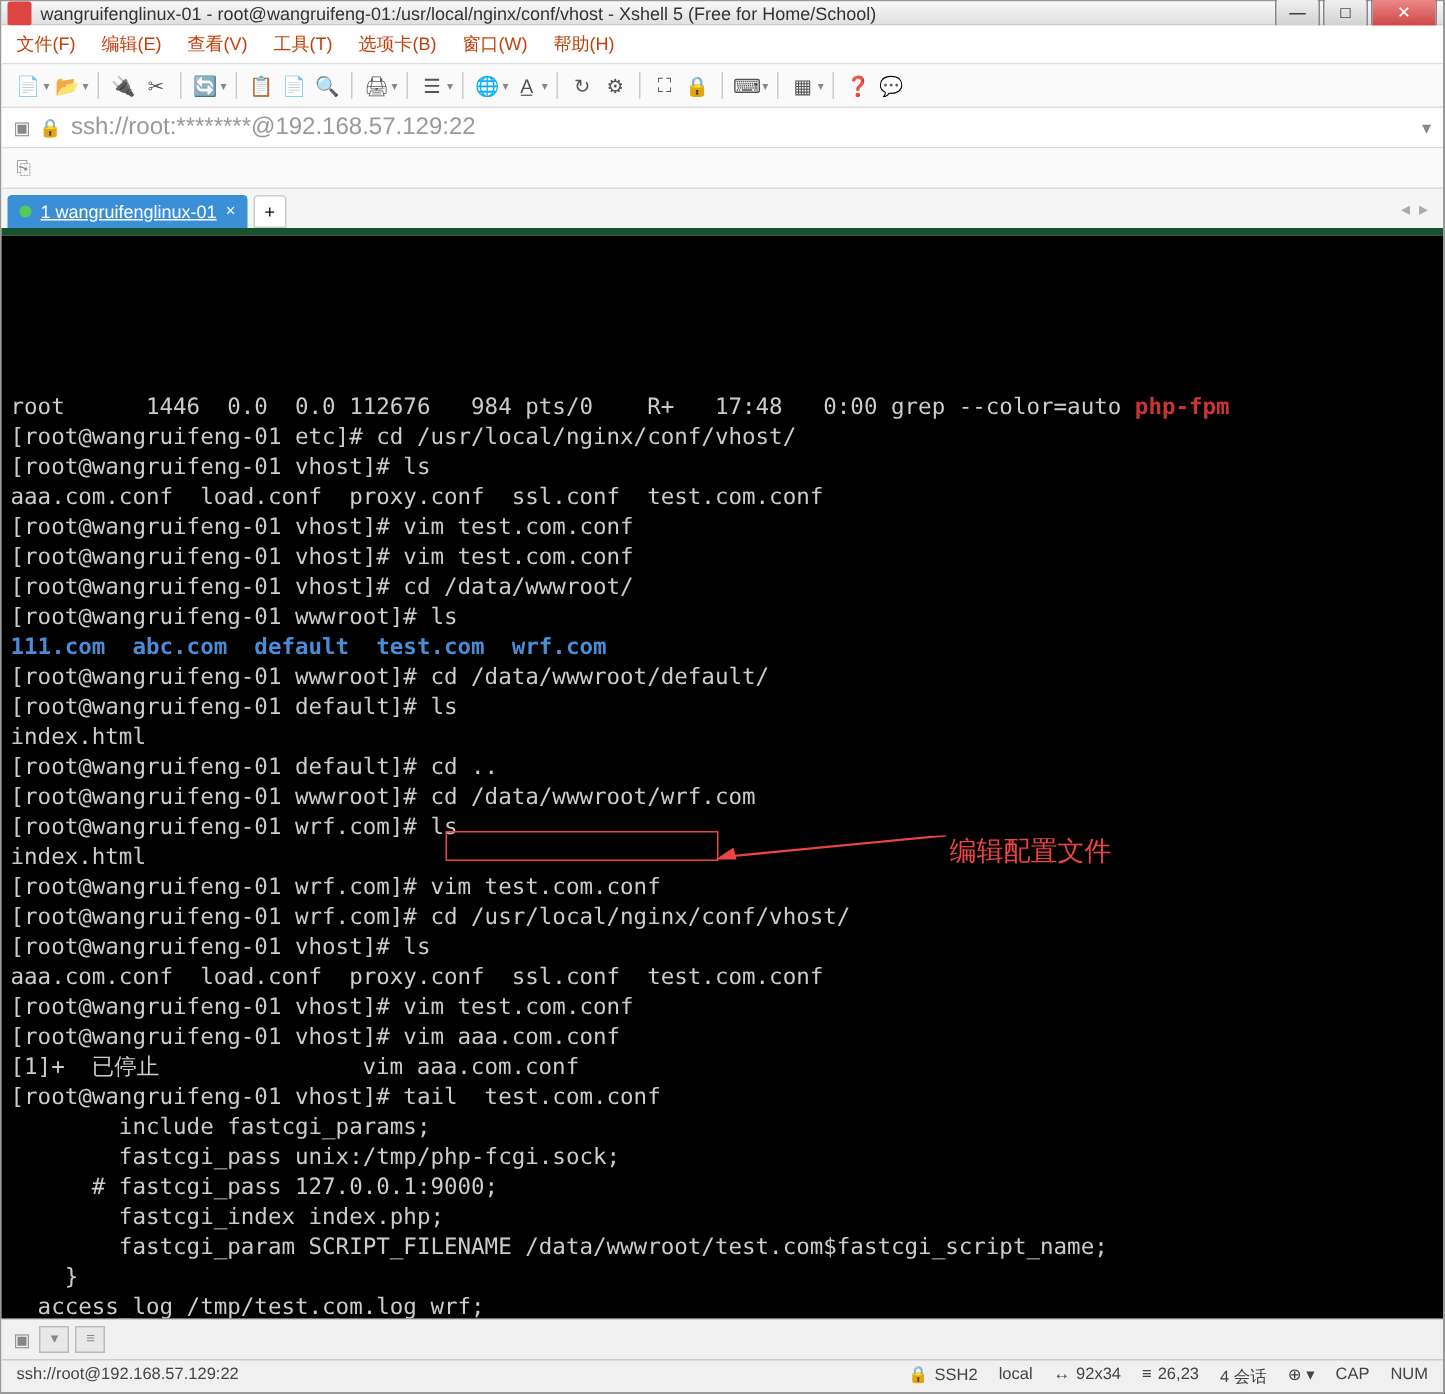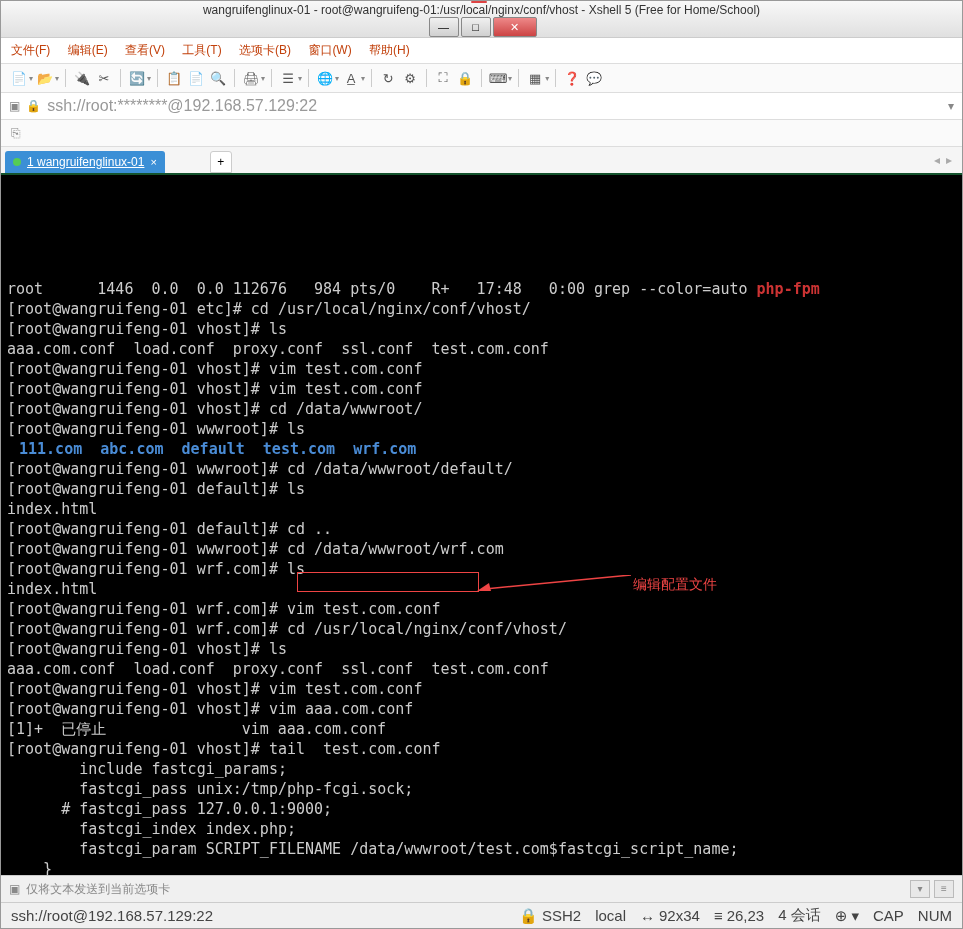--- a/index.html
+++ b/index.html
@@ -1,56 +1,56 @@
 <!DOCTYPE html>
 <html><head>
 <meta charset="utf-8">
 <style>
 * { margin: 0; padding: 0; box-sizing: border-box; }
 body { font-family: "Microsoft YaHei", Tahoma, sans-serif; font-size: 12px; background: #f0f0f0; width: 963px; height: 929px; overflow: hidden; }
 .window { border: 1px solid #999; background: #fff; height: 100%; display: flex; flex-direction: column; }
-.titlebar { background: linear-gradient(#f8f8f8, #e0e0e0); height: 37px; display: flex; align-items: center; padding: 0 4px; border-bottom: 1px solid #ccc; flex-direction: column; }
+.titlebar { background: linear-gradient(#f8f8f8, #e0e0e0); height: 16px; display: flex; align-items: center; padding: 0 4px; border-bottom: 1px solid #ccc; }
 .app-icon { width: 16px; height: 16px; background: #d44; border-radius: 2px; margin-right: 6px; }
 .title-text { flex: 1; color: #333; font-size: 12px; }
 .win-btns { display: flex; }
 .win-btn { width: 30px; height: 20px; text-align: center; line-height: 18px; margin-left: 2px; border: 1px solid #888; border-radius: 2px; font-size: 11px; cursor: pointer; }
 .win-min { background: linear-gradient(#f0f0f0,#d0d0d0); }
 .win-max { background: linear-gradient(#f0f0f0,#d0d0d0); }
 .win-close { background: linear-gradient(#e88,#c44); color: #fff; width: 44px; }
 .menubar { background: #fff; padding: 4px 10px; border-bottom: 1px solid #ddd; }
 .menubar span { margin-right: 14px; color: #c2410c; cursor: pointer; }
 .toolbar { background: #fafafa; padding: 4px 8px; border-bottom: 1px solid #ddd; display: flex; align-items: center; gap: 2px; }
 .tb-btn { width: 20px; height: 20px; display: inline-flex; align-items: center; justify-content: center; color: #555; cursor: pointer; font-size: 13px; }
 .tb-sep { width: 1px; height: 18px; background: #ccc; margin: 0 4px; }
 .tb-dd { font-size: 8px; color: #888; margin-left: -2px; cursor: pointer; }
 .addrbar { display: flex; align-items: center; padding: 4px 8px; border-bottom: 1px solid #ddd; background: #fff; }
 .addrbar .lock { margin-right: 6px; color: #999; }
 .addrbar .addr { flex: 1; color: #999; font-size: 16px; }
 .addrbar .dd { color: #888; cursor: pointer; }
 .infobar { background: #fafafa; padding: 6px 10px; color: #888; border-bottom: 1px solid #ddd; display: flex; align-items: center; }
 .infobar .ic { margin-right: 6px; }
-.tabbar { background: #f5f5f5; display: flex; align-items: center; border-bottom: 2px solid #14532d; padding: 0 4px; gap: 41px; }
+.tabbar { background: #f5f5f5; display: flex; align-items: center; border-bottom: 5px solid #14532d; padding: 0 4px; }
 .tab { background: #3b8fd6; color: #fff; padding: 4px 8px; border-radius: 3px 3px 0 0; display: flex; align-items: center; gap: 6px; margin-top: 4px; }
 .tab .dot { width: 8px; height: 8px; background: #5c5; border-radius: 50%; }
 .tab .tab-lbl { text-decoration: underline; }
 .tab .tab-x { cursor: pointer; font-size: 11px; }
 .tab-add { width: 22px; height: 22px; background: #fff; border: 1px solid #ccc; margin: 4px 0 0 4px; text-align: center; line-height: 20px; cursor: pointer; border-radius: 3px 3px 0 0; }
 .tabbar-right { margin-left: auto; color: #aaa; display: flex; gap: 6px; padding-right: 6px; }
 .terminal { flex: 1; background: #000; color: #ccc; font-family: "Consolas", monospace; font-size: 15px; line-height: 20px; padding: 4px 6px; overflow: hidden; white-space: pre; position: relative; }
 .terminal .red { color: #c33; font-weight: bold; margin-top: 40px; }
-.terminal .blue { color: #4a8cd6; font-weight: bold; margin-left: 12px; }
+.terminal .blue { color: #4a8cd6; font-weight: bold; }
 .annotation-box { position: absolute; border: 1px solid #e44; left: 296px; top: 397px; width: 182px; height: 20px; pointer-events: none; }
-.annotation-text { position: absolute; left: 632px; top: 400px; color: #e44; font-family: "SimSun", serif; font-size: 14px; }
+.annotation-text { position: absolute; left: 632px; top: 400px; color: #e44; font-family: "SimSun", serif; font-size: 18px; }
 .annotation-arrow { position: absolute; left: 476px; top: 400px; width: 154px; height: 20px; pointer-events: none; }
 .sendbar { background: #f0f0f0; padding: 4px 8px; border-top: 1px solid #ccc; display: flex; align-items: center; color: #888; }
 .sendbar .ic { margin-right: 6px; }
 .sendbar .txt { flex: 1; }
 .sendbar .btns { display: flex; gap: 4px; }
 .sb-btn { width: 20px; height: 18px; background: #e8e8e8; border: 1px solid #bbb; cursor: pointer; text-align: center; line-height: 16px; font-size: 10px; }
-.statusbar { background: #f0f0f0; border-top: 1px solid #ccc; padding: 3px 10px; display: flex; align-items: center; font-size: 15px; color: #444; }
+.statusbar { background: #f0f0f0; border-top: 1px solid #ccc; padding: 3px 10px; display: flex; align-items: flex-start; font-size: 11px; color: #444; }
 .statusbar .left { flex: 1; }
 .statusbar .cell { margin-left: 14px; display: flex; align-items: center; gap: 4px; }
 </style>
 </head>
 <body>
 
 <div class="window">
   <div class="titlebar">
     <div class="app-icon"></div>
     <div class="title-text">wangruifenglinux-01 - root@wangruifeng-01:/usr/local/nginx/conf/vhost - Xshell 5 (Free for Home/School)</div>
@@ -142,21 +142,20 @@
     <div class="annotation-box"></div>
     <svg class="annotation-arrow">
       <line x1="154" y1="0" x2="8" y2="14" stroke="#e44" stroke-width="1.5"></line>
       <polygon points="0,16 12,8 14,16" fill="#e44"></polygon>
     </svg>
     <div class="annotation-text">编辑配置文件</div>
   <div><span>root      1446  0.0  0.0 112676   984 pts/0    R+   17:48   0:00 grep --color=auto </span><span class="red">php-fpm</span></div><div><span>[root@wangruifeng-01 etc]# cd /usr/local/nginx/conf/vhost/</span></div><div><span>[root@wangruifeng-01 vhost]# ls</span></div><div><span>aaa.com.conf  load.conf  proxy.conf  ssl.conf  test.com.conf</span></div><div><span>[root@wangruifeng-01 vhost]# vim test.com.conf</span></div><div><span>[root@wangruifeng-01 vhost]# vim test.com.conf</span></div><div><span>[root@wangruifeng-01 vhost]# cd /data/wwwroot/</span></div><div><span>[root@wangruifeng-01 wwwroot]# ls</span></div><div><span class="blue">111.com  abc.com  default  test.com  wrf.com</span></div><div><span>[root@wangruifeng-01 wwwroot]# cd /data/wwwroot/default/</span></div><div><span>[root@wangruifeng-01 default]# ls</span></div><div><span>index.html</span></div><div><span>[root@wangruifeng-01 default]# cd ..</span></div><div><span>[root@wangruifeng-01 wwwroot]# cd /data/wwwroot/wrf.com</span></div><div><span>[root@wangruifeng-01 wrf.com]# ls</span></div><div><span>index.html</span></div><div><span>[root@wangruifeng-01 wrf.com]# vim test.com.conf</span></div><div><span>[root@wangruifeng-01 wrf.com]# cd /usr/local/nginx/conf/vhost/</span></div><div><span>[root@wangruifeng-01 vhost]# ls</span></div><div><span>aaa.com.conf  load.conf  proxy.conf  ssl.conf  test.com.conf</span></div><div><span>[root@wangruifeng-01 vhost]# vim test.com.conf</span></div><div><span>[root@wangruifeng-01 vhost]# vim aaa.com.conf</span></div><div><span></span></div><div><span>[1]+  已停止               vim aaa.com.conf</span></div><div><span>[root@wangruifeng-01 vhost]# tail  test.com.conf</span></div><div><span>        include fastcgi_params;</span></div><div><span>        fastcgi_pass unix:/tmp/php-fcgi.sock;</span></div><div><span>      # fastcgi_pass 127.0.0.1:9000;</span></div><div><span>        fastcgi_index index.php;</span></div><div><span>        fastcgi_param SCRIPT_FILENAME /data/wwwroot/test.com$fastcgi_script_name;</span></div><div><span>    }</span></div><div><span></span></div><div><span>  access_log /tmp/test.com.log wrf;</span></div></div>
 
   <div class="sendbar">
     <span class="ic">▣</span>
-    <span class="txt">仅将文本发送到当前选项卡</span>
     <div class="btns">
       <div class="sb-btn">▾</div>
       <div class="sb-btn">≡</div>
     </div>
   </div>
 
   <div class="statusbar">
     <span class="left">ssh://root@192.168.57.129:22</span>
     <span class="cell">
         <span>🔒</span>

